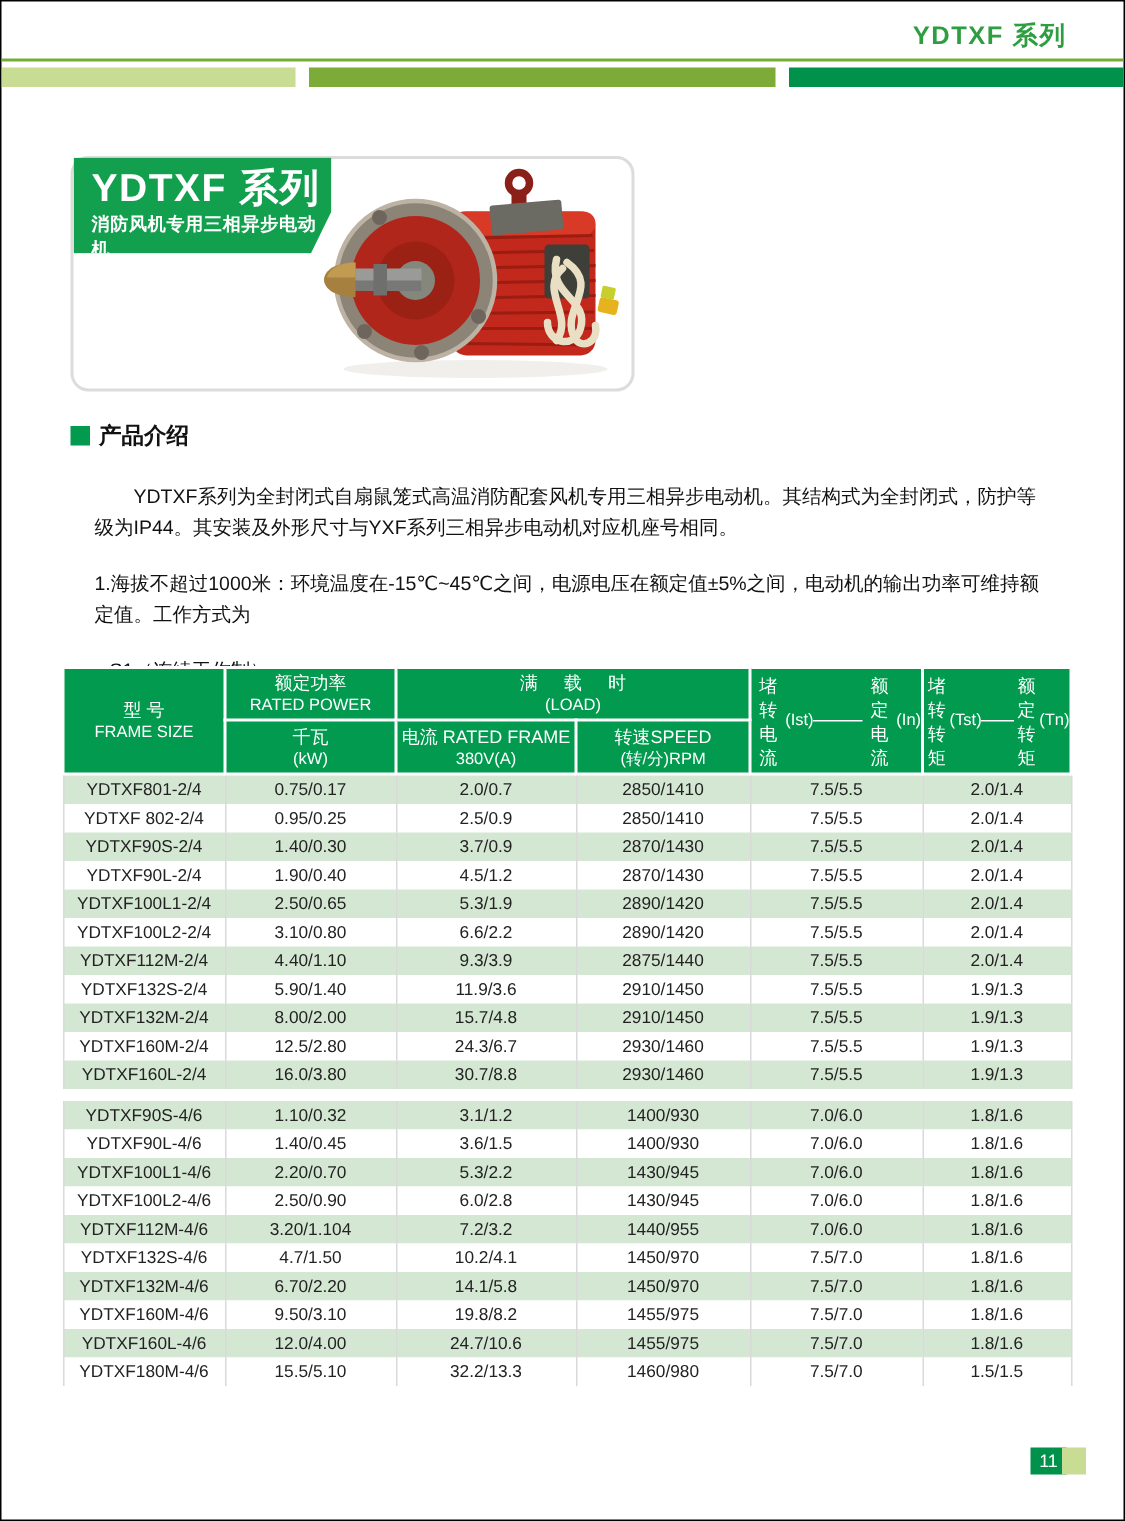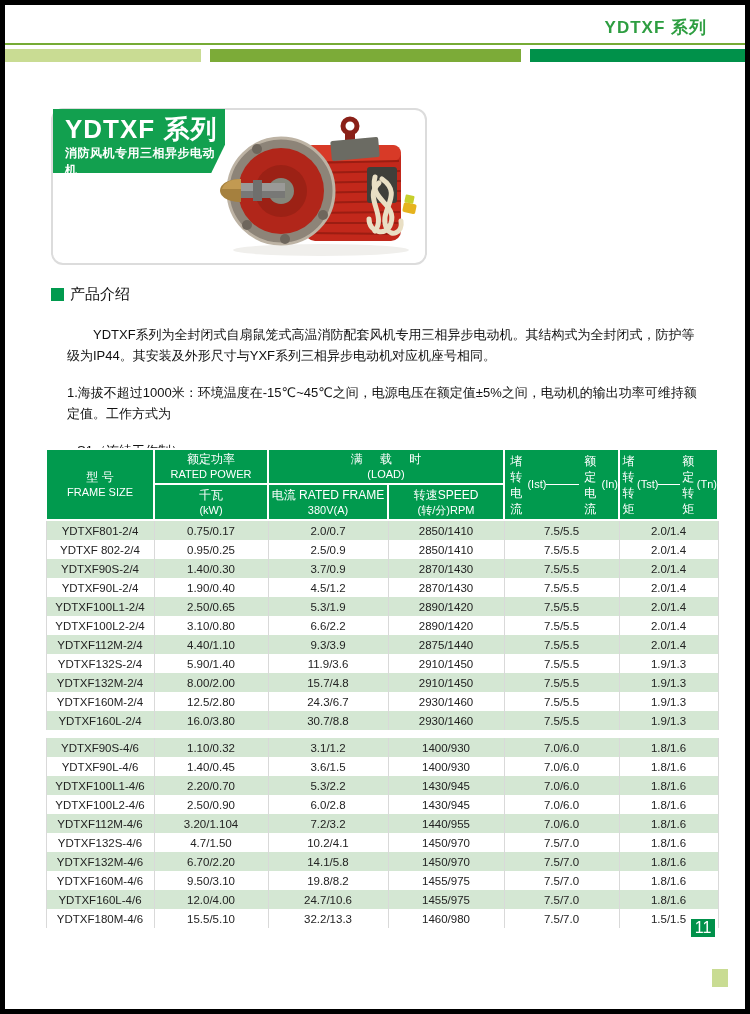--- a/index.html
+++ b/index.html
@@ -1,38 +1,38 @@
 <!DOCTYPE html>
 <html><head>
 <meta charset="utf-8">
 <style>
   html,body{margin:0;padding:0;background:#fff;}
   .page{
     position:relative;width:750px;height:1014px;box-sizing:border-box;
-    background:#fff;border:5px solid #000000;overflow:hidden;
+    background:#fff;border:1px solid #000000;overflow:hidden;
     font-family:"Liberation Sans","DejaVu Sans",sans-serif;
   }
   
   .top-title{position:absolute;top:11px;right:38px;font-size:17px;font-weight:bold;color:#2e9e41;letter-spacing:1px;}
   .top-rule{position:absolute;top:38px;left:0;width:750px;height:2px;background:#76ab35;}
   .bar{position:absolute;top:44px;height:13px;}
   .bar-light{left:0;width:196px;background:#c9dc93;}
   .bar-mid{left:205px;width:311px;background:#7cab38;}
   .bar-dark{left:525px;width:225px;background:#00914a;}
   
   .hero-box{position:absolute;left:46px;top:103px;width:372px;height:153px;border:2px solid #dcdcdc;border-radius:12px;background:#fff;}
   .banner{
     position:absolute;left:48px;top:104px;width:172px;height:64px;background:#12a04f;color:#fff;
     clip-path:polygon(0 0,100% 0,100% 56%,92% 100%,0 100%);
   }
   .banner-title{margin:5px 0 0 12px;font-size:26px;font-weight:bold;line-height:30px;letter-spacing:1px;}
   .banner-sub{margin:1px 0 0 12px;font-size:12px;font-weight:bold;letter-spacing:.5px;}
   .motor-wrap{position:absolute;left:214px;top:106px;width:202px;height:148px;}
   
-  .section-head{position:absolute;left:46px;top:280px;font-size:15px;font-weight:normal;color:#111;display:flex;align-items:center;}
+  .section-head{position:absolute;left:46px;top:280px;font-size:15px;font-weight:bold;color:#111;display:flex;align-items:center;}
   .bullet-square{display:inline-block;width:13px;height:13px;background:#019a4e;margin-right:6px;}
   .intro{position:absolute;left:46px;top:303px;width:670px;font-size:13px;line-height:21px;color:#111;}
   .intro .indent{text-indent:2em;}
   .intro .cont{padding-left:10px;}
   .intro div{margin:16px;}
   
   .spec-table-wrap{position:absolute;left:40px;top:443px;width:672px;}
   table.spec{border-collapse:collapse;table-layout:fixed;width:672px;}
   table.spec th{
     background:#019a4e;color:#fff;font-weight:normal;text-align:center;vertical-align:middle;
@@ -48,22 +48,22 @@
   table.spec td{
     height:19px;padding:0;text-align:center;vertical-align:middle;
     font-size:11.5px;color:#222;
     border-left:1px solid #d9d9d9;border-right:1px solid #d9d9d9;
   }
   tbody.grp tr.shade td{background:#d4e7d3;}
   tbody.grp tr td{background:#fff;}
   tbody.gap td{height:8px;background:#fff;border:none;}
   thead th{border-bottom:2px solid #fff;}
   
-  .pn-dark{position:absolute;left:686px;top:914px;width:24px;height:18px;background:#00914a;color:#fff;
-    font-size:16px;display:flex;align-items:center;justify-content:center;}
+  .pn-dark{position:absolute;left:686px;top:964px;width:24px;height:18px;background:#00914a;color:#fff;
+    font-size:12px;display:flex;align-items:center;justify-content:center;}
   .pn-light{position:absolute;left:707px;top:964px;width:16px;height:18px;background:#c9dc93;}
 </style>
 </head>
 <body>
 
 <div class="page">
 
   <div class="top-title">YDTXF 系列</div>
   <div class="top-rule"></div>
   <div class="bar bar-light"></div>

